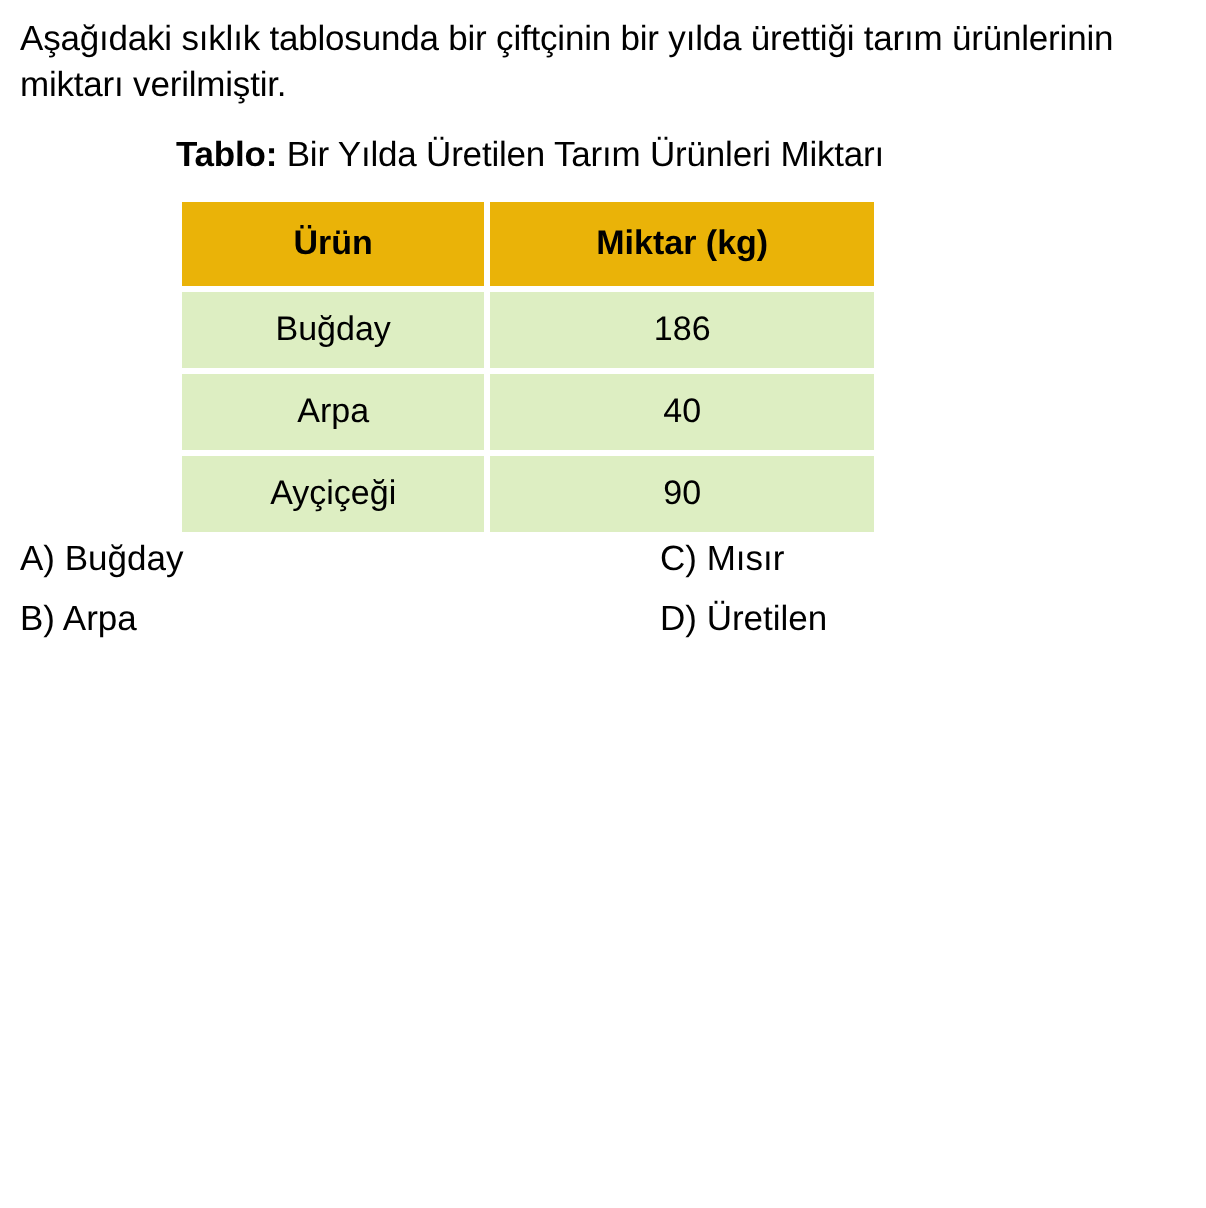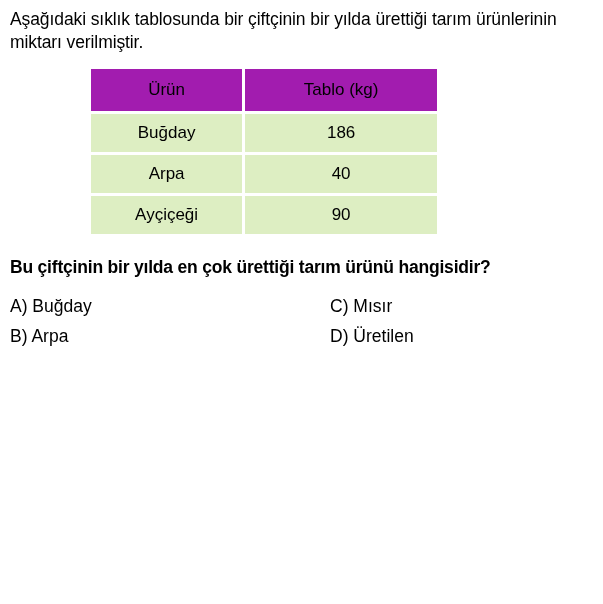--- a/index.html
+++ b/index.html
@@ -47,22 +47,22 @@
     margin-left: 0;
     width: 352px;
   }
   .data-table th, .data-table td {
     font-size: 17px;
     text-align: center;
     padding: 9px 20px;
     border: none;
   }
   .data-table th {
-    background: #a21caf;
-    font-weight: normal;
+    background: #eab308;
+    font-weight: bold;
     padding: 11px 4px;
   }
   .data-table td {
     background: #ddeec2;
   }
   .col-name { width: 148px; }
   .col-value { width: 196px; }
   .question {
     font-size: 17.5px;
     font-weight: bold;
@@ -82,46 +82,49 @@
   }
 </style>
 </head>
 <body>
 
 <div class="page">
 
   <p class="intro">Aşağıdaki sıklık tablosunda bir çiftçinin bir yılda ürettiği tarım ürünlerinin miktarı verilmiştir.</p>
 
   <div class="table-block">
+    <div class="table-caption">
+      <span class="caption-label">Tablo:</span>
+      <span>Bir Yılda Üretilen Tarım Ürünleri Miktarı</span>
+    </div>
 
     <table class="data-table">
       <thead>
         <tr>
           <th class="col-name">Ürün</th>
-          <th class="col-value">Tablo (kg)</th>
+          <th class="col-value">Miktar (kg)</th>
         </tr>
       </thead>
       <tbody>
         <tr>
           <td>Buğday</td>
           <td>186</td>
         </tr>
         <tr>
           <td>Arpa</td>
           <td>40</td>
         </tr>
         <tr>
           <td>Ayçiçeği</td>
           <td>90</td>
         </tr>
       </tbody>
     </table>
   </div>
 
-  <p class="question">Bu çiftçinin bir yılda en çok ürettiği tarım ürünü hangisidir?</p>
 
   <div class="options">
     <div class="option">A) Buğday</div>
     <div class="option">C) Mısır</div>
     <div class="option">B) Arpa</div>
     <div class="option">D) Üretilen</div>
   </div>
 
 </div>
 

